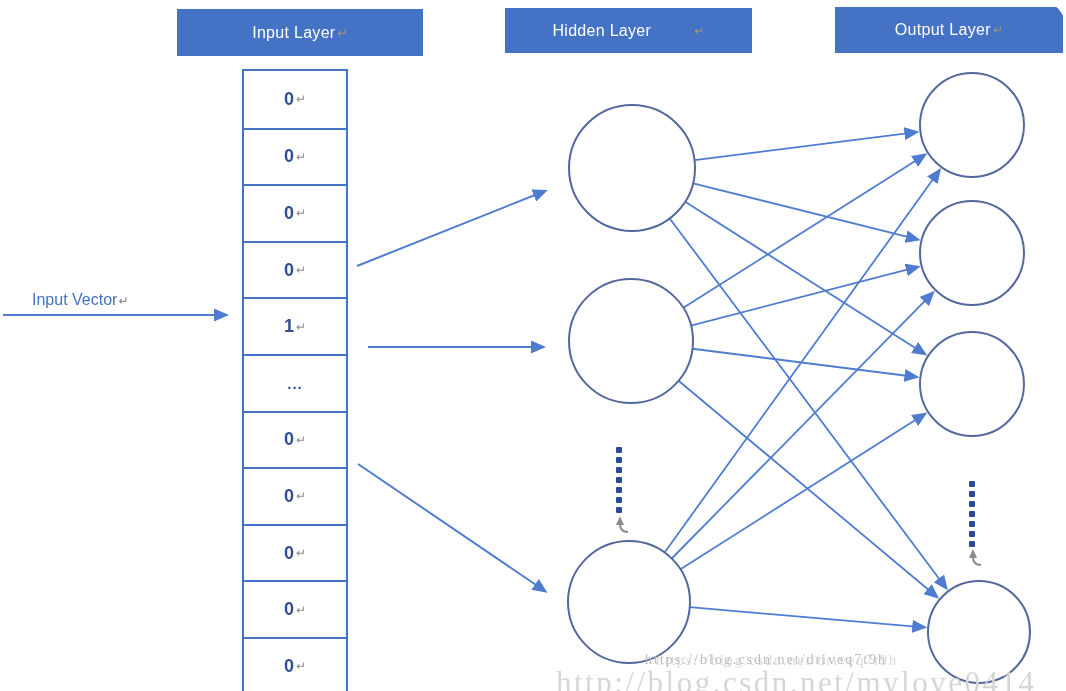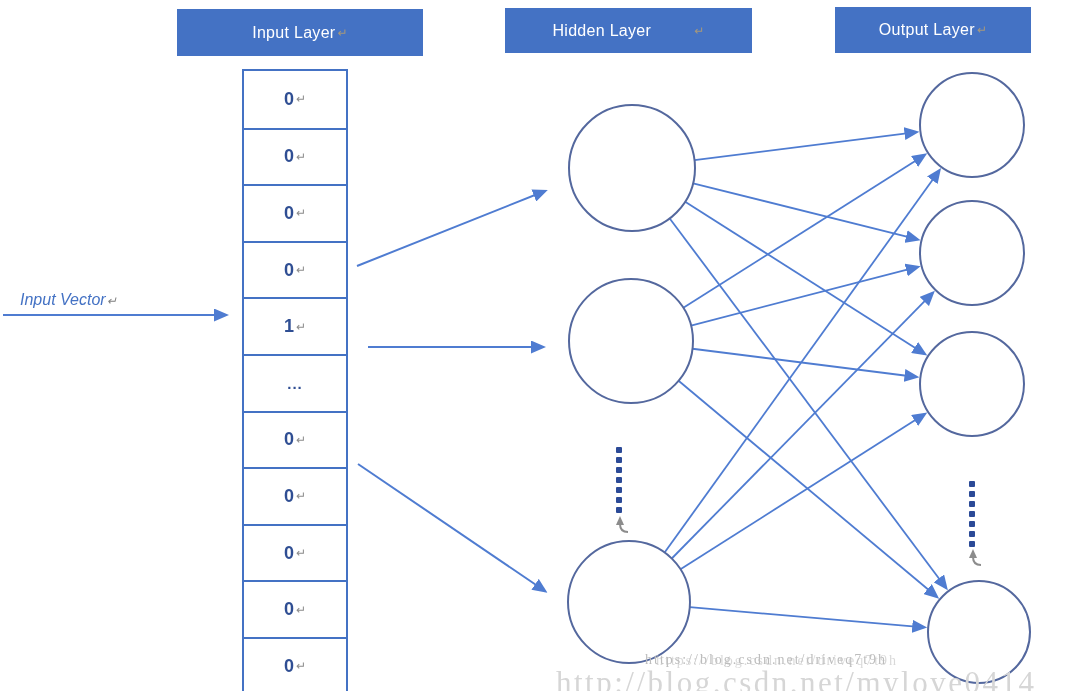--- a/index.html
+++ b/index.html
@@ -9,39 +9,38 @@
   }
   
   .hdr{
     position:absolute;background:#4472c4;color:#ffffff;
     display:flex;align-items:center;justify-content:center;
     font-size:16px;letter-spacing:.3px;
   }
   .hdr .ret{color:#a6987c;font-size:12px;margin-left:2px;}
   #hdr-input{left:177px;top:9px;width:246px;height:47px;}
   #hdr-hidden{left:505px;top:8px;width:247px;height:45px;gap:41px;}
-  #hdr-output{left:835px;top:7px;width:196px;height:46px;}
+  #hdr-output{left:835px;top:7px;width:228px;height:46px;}
   
   #vec-table{
     position:absolute;left:242px;top:69px;width:106px;
     border:2px solid #4472c4;box-sizing:border-box;background:#ffffff;
   }
   .vec-row{
     height:56.6px;box-sizing:border-box;border-top:2px solid #4472c4;
     display:flex;align-items:center;justify-content:center;gap:2px;
   }
   .vec-row:first-child{border-top:none;}
   .vec-val{font-weight:bold;font-size:18px;color:#2f4e93;}
   .vec-val.dots{font-size:15px;letter-spacing:1px;}
   .vec-ret{color:#8c8c8c;font-size:12px;}
   
   #vec-label{
-    position:absolute;left:20px;top:291px;font-size:16px;color:#4472c4;
+    position:absolute;left:32px;top:291px;font-size:16px;color:#4472c4;
     white-space:nowrap;
-    font-style:italic;
   }
   #vec-label .ret{color:#7f7f7f;font-size:12px;margin-left:1px;}
   
   #net-svg{position:absolute;left:0;top:0;pointer-events:none;}
   
   .wm{position:absolute;font-family:"Liberation Serif",serif;white-space:nowrap;}
   #wm-large{
     left:556px;top:665px;font-size:31px;color:#d6d6d6;letter-spacing:2.5px;
   }
   #wm-small{

